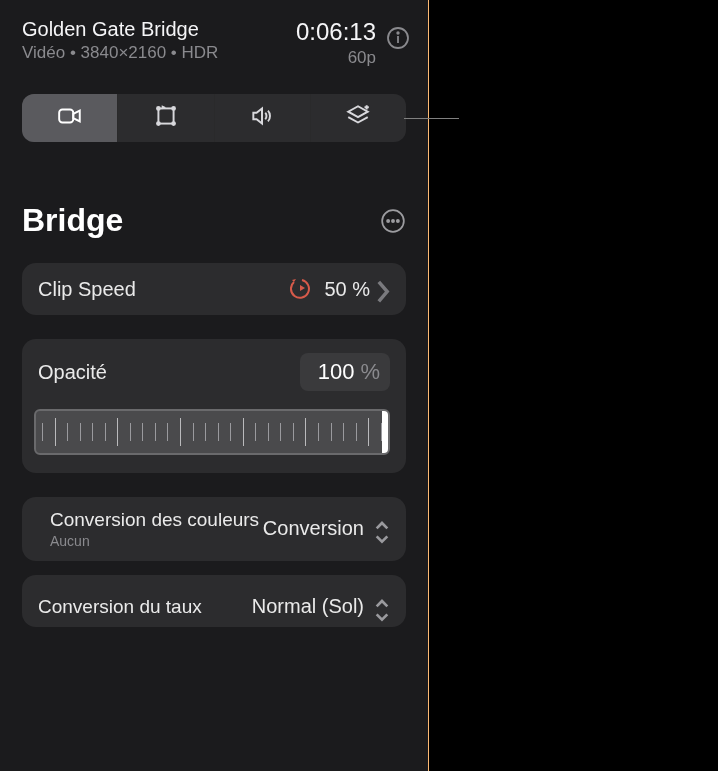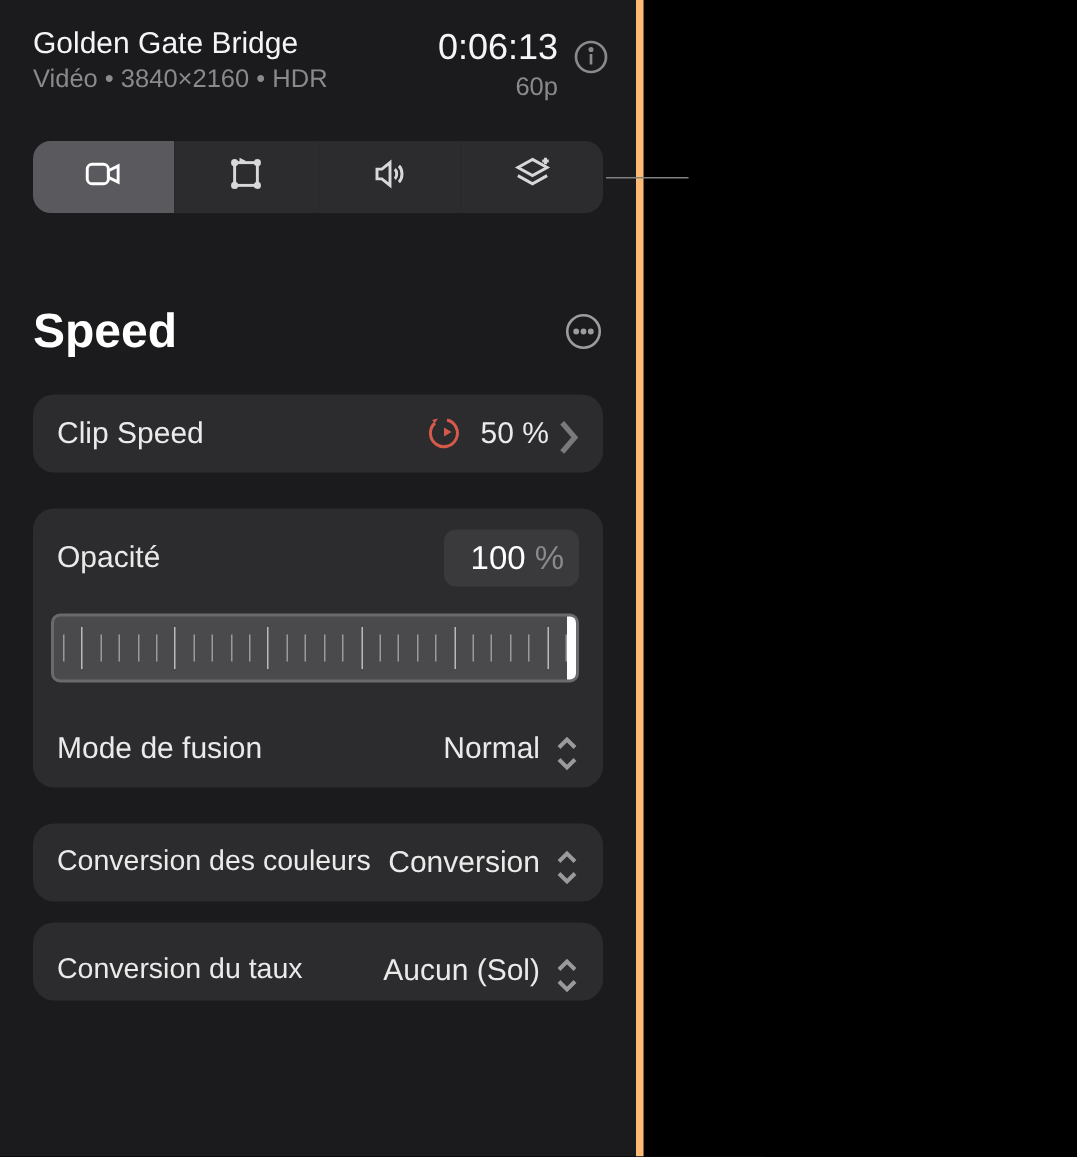--- a/index.html
+++ b/index.html
@@ -1,17 +1,17 @@
 <!DOCTYPE html>
 <html><head>
   <meta charset="utf-8">
   <style>
     * { box-sizing: border-box; margin: 0; padding: 0; }
     html, body { width: 718px; height: 771px; background: #000; font-family: -apple-system, "SF Pro Text", "Helvetica Neue", Arial, sans-serif; color: #fff; }
-    .panel { width: 429px; height: 771px; background: #1b1b1d; padding: 0; position: relative; border-right: 5px solid #fdba74; }
+    .panel { width: 429px; height: 771px; background: #1b1b1d; padding: 0; position: relative; border-right: 1px solid #fdba74; }
     .callout { position: absolute; left: 404px; top: 118px; width: 55px; height: 1px; background: #808080; }
 
     
     .header { padding: 18px 18px 0 22px; display: flex; align-items: flex-start; }
     .header-left { flex: 1; }
     .header-right { text-align: right; margin-right: 10px; }
     .title { font-size: 20px; font-weight: 400; color: #f5f5f7; letter-spacing: 0; }
     .subtitle { font-size: 17px; color: #8a8a8e; margin-top: 2px; }
     .timecode { font-size: 24px; color: #f5f5f7; }
     .fps { font-size: 17px; color: #8a8a8e; margin-top: 2px; }
@@ -113,21 +113,21 @@
             <path d="M12 3 L21 8 L12 13 L3 8 Z"></path>
             <path d="M3 13 L12 18 L21 13"></path>
             <line x1="18" y1="4" x2="22" y2="4"></line>
             <line x1="20" y1="2" x2="20" y2="6"></line>
           </svg>
       </span>
     </div>
   </div>
 
   <div class="section-head">
-    <h1>Speed</h1>
+    <h1>Bridge</h1>
     <span class="more-btn">
       <svg viewBox="0 0 24 24" fill="none" stroke="currentColor" stroke-width="1.6">
           <circle cx="12" cy="12" r="10"></circle>
           <circle cx="7.5" cy="12" r="1" fill="currentColor"></circle>
           <circle cx="12" cy="12" r="1" fill="currentColor"></circle>
           <circle cx="16.5" cy="12" r="1" fill="currentColor"></circle>
         </svg>
     </span>
   </div>
 
@@ -186,53 +186,44 @@
             <span></span>
             <span></span>
             <span></span>
             <span></span>
           <span class="major"></span>
             <span></span>
         </div>
         <div class="slider-handle"></div>
       </div>
     </div>
-    <div class="row sep">
-      <span class="row-label">Mode de fusion</span>
-      <span class="row-value">Normal</span>
-      <span class="updown">
-        <svg viewBox="0 0 12 20" fill="none" stroke="currentColor" stroke-width="2">
-            <polyline points="2,7 6,3 10,7"></polyline>
-            <polyline points="2,13 6,17 10,13"></polyline>
-          </svg>
-      </span>
-    </div>
   </div>
 
   <div class="card">
-    <div class="row" style="padding-top:12px;padding-bottom:12px;">
+    <div class="row" style="padding-top:12px;padding-bottom:12px;margin-left:12px;">
       <div class="label-stack">
         <span class="row-label" style="font-size:19px;line-height:1.15;">Conversion des couleurs</span>
+        <span class="row-sub">Aucun</span>
       </div>
       <span class="row-value">Conversion</span>
       <span class="updown">
         <svg viewBox="0 0 12 20" fill="none" stroke="currentColor" stroke-width="2">
             <polyline points="2,7 6,3 10,7"></polyline>
             <polyline points="2,13 6,17 10,13"></polyline>
           </svg>
       </span>
     </div>
   </div>
 
   <div class="card" style="margin-top:14px;">
     <div class="row" style="padding-top:12px;padding-bottom:0;">
       <div class="label-stack">
         <span class="row-label" style="font-size:19px;line-height:1.15;">Conversion du taux</span>
       </div>
-      <span class="row-value">Aucun (Sol)</span>
+      <span class="row-value">Normal (Sol)</span>
       <span class="updown">
         <svg viewBox="0 0 12 20" fill="none" stroke="currentColor" stroke-width="2">
             <polyline points="2,7 6,3 10,7"></polyline>
             <polyline points="2,13 6,17 10,13"></polyline>
           </svg>
       </span>
     </div>
   </div>
 
 </div>

